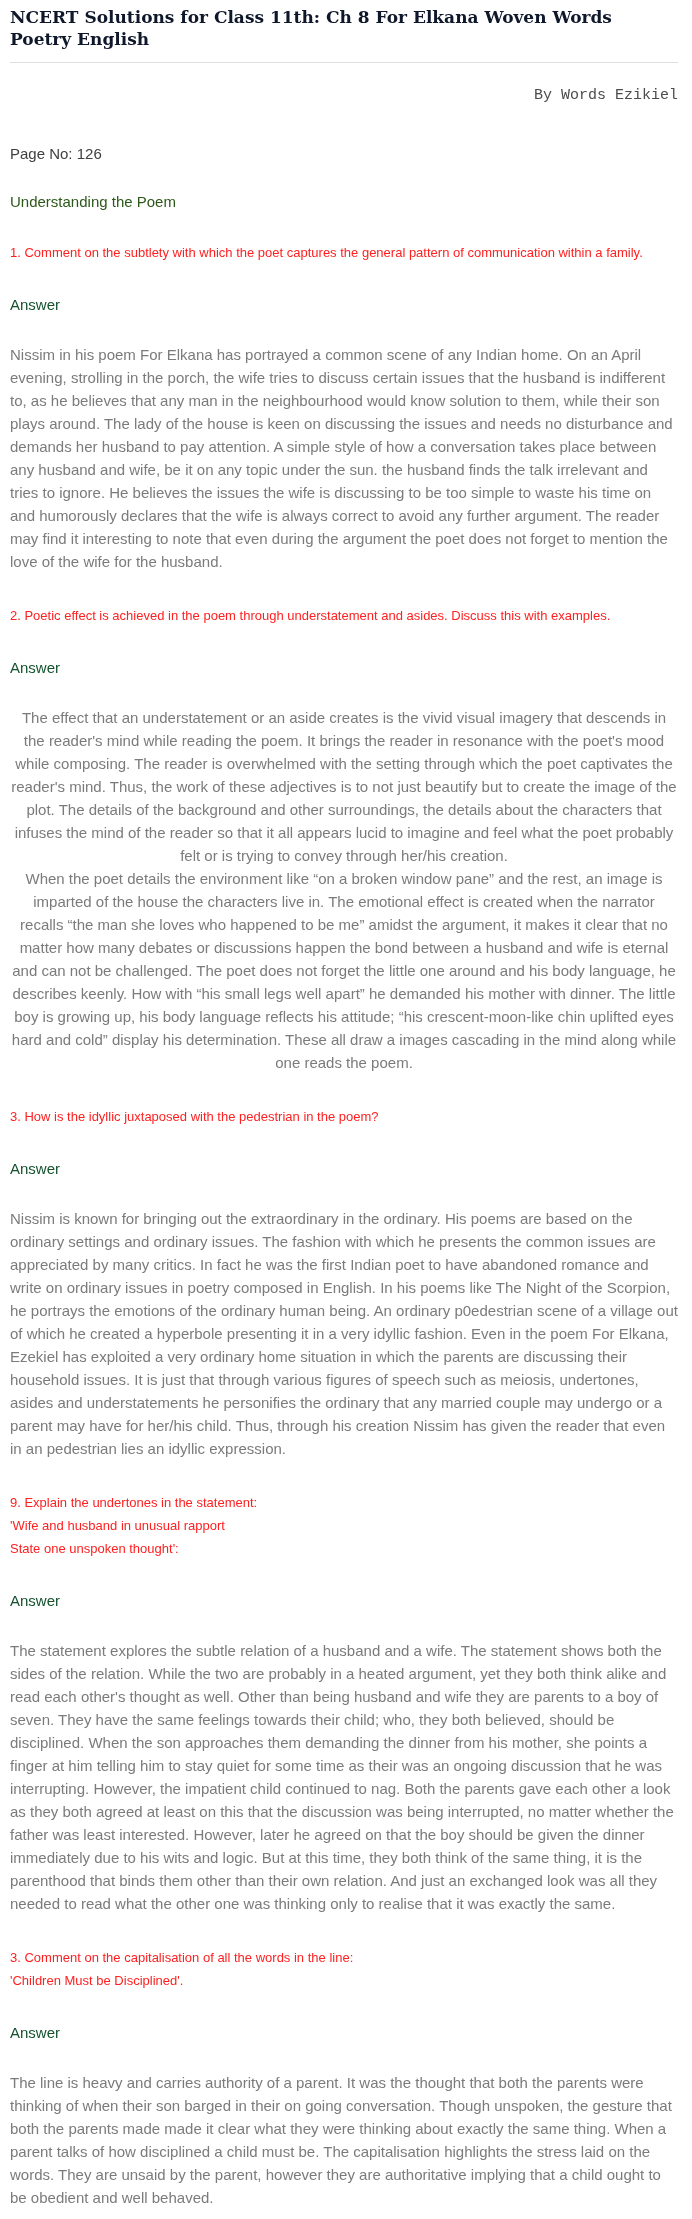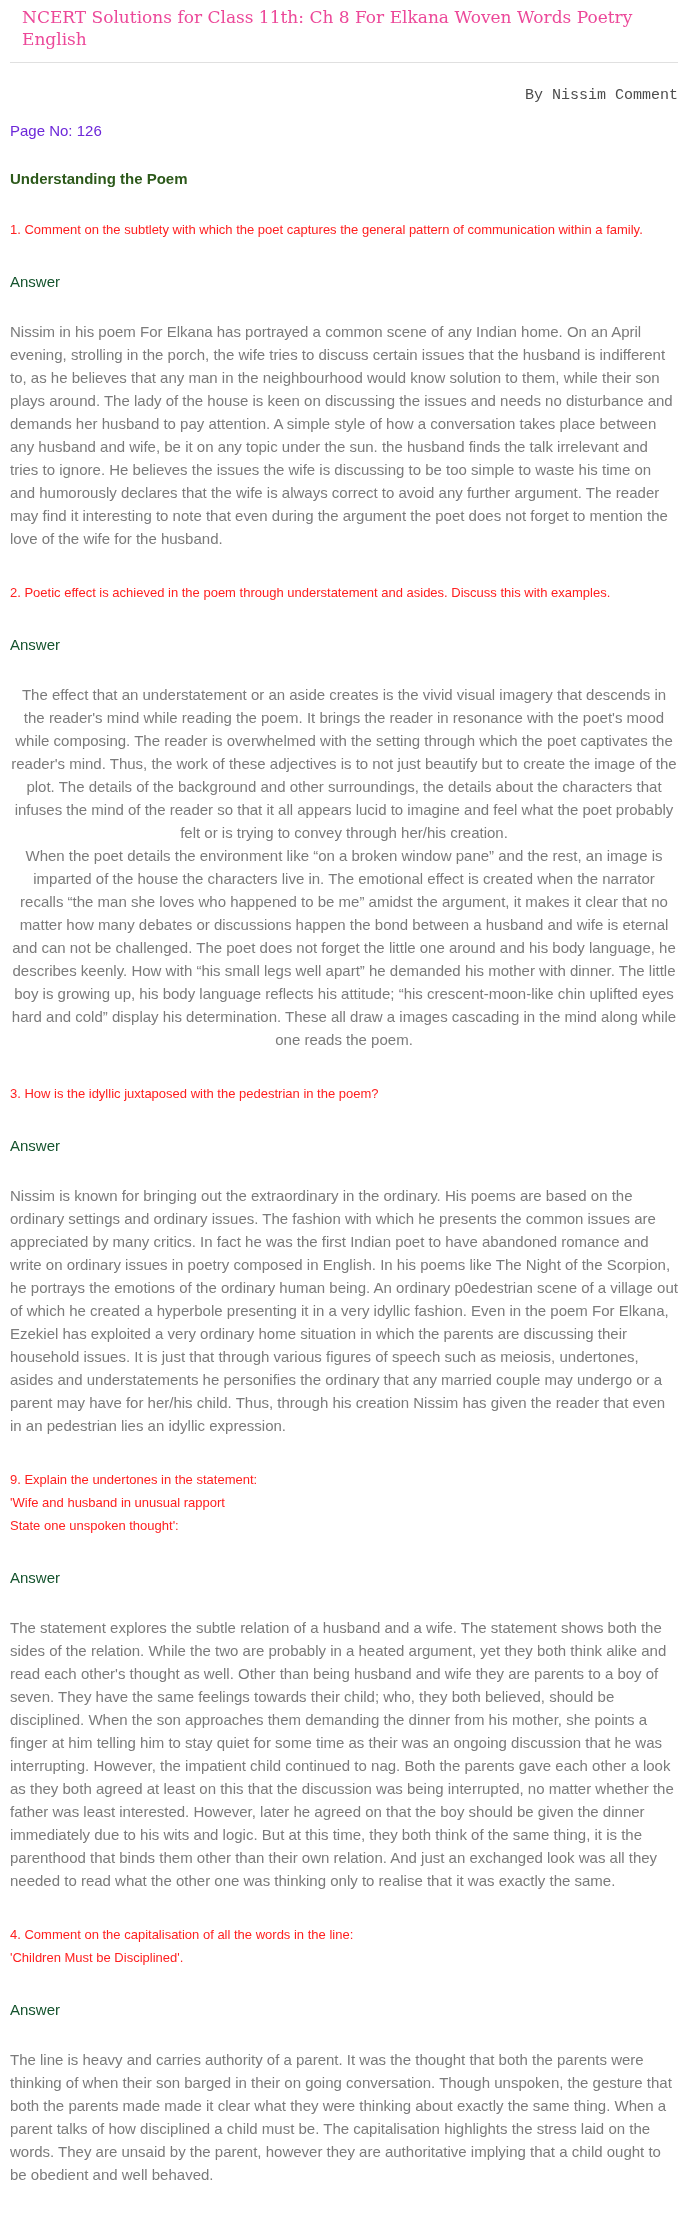--- a/index.html
+++ b/index.html
@@ -10,46 +10,46 @@
   body {
     width: 692px;
     font-family: "Liberation Sans", sans-serif;
   }
   .doc {
     padding: 6px 14px 20px 10px;
   }
   .title {
     font-family: "DejaVu Serif", "Liberation Serif", serif;
     font-size: 17px;
-    font-weight: normal;
-    color: #ec4899;
-    margin: 0 0 12px 12px;
+    font-weight: bold;
+    color: #0f172a;
+    margin: 0 0 12px 0;
     line-height: 1.3;
   }
   .rule {
     border-top: 1px solid #e0e0e0;
     height: 0;
     margin: 0 0 0 0;
   }
   .byline {
     font-family: "Liberation Mono", "DejaVu Sans Mono", monospace;
     font-size: 15px;
     color: #4c4c4c;
     text-align: right;
     margin-top: 24px;
     margin-bottom: 0;
   }
   .pageno {
     font-size: 15px;
-    color: #6d28d9;
-    margin-top: 18px;
+    color: #404040;
+    margin-top: 41px;
   }
   .section-heading {
     font-size: 15px;
-    font-weight: bold;
+    font-weight: normal;
     color: #2c591a;
     margin-top: 31px;
   }
   .question {
     font-size: 13px;
     color: #ff2020;
     line-height: 23px;
     margin-top: 31px;
     white-space: pre-line;
   }
@@ -71,37 +71,37 @@
     margin-bottom: 28px;
     text-align: center;
   }
 </style>
 </head>
 <body>
 
 <div class="doc">
   <h1 class="title">NCERT Solutions for Class 11th: Ch 8 For Elkana Woven Words Poetry English</h1>
   <div class="rule"></div>
-  <div class="byline">By Nissim Comment</div>
+  <div class="byline">By Words Ezikiel</div>
   <div class="pageno">Page No: 126</div>
   <div class="section-heading">Understanding the Poem</div>
   <div id="qa-list">
       <div class="question">1. Comment on the subtlety with which the poet captures the general pattern of communication within a family.</div>
       <div class="answer-label">Answer</div>
       <div class="answer-text">Nissim in his poem For Elkana has portrayed a common scene of any Indian home. On an April evening, strolling in the porch, the wife tries to discuss certain issues that the husband is indifferent to, as he believes that any man in the neighbourhood would know solution to them, while their son plays around. The lady of the house is keen on discussing the issues and needs no disturbance and demands her husband to pay attention. A simple style of how a conversation takes place between any husband and wife, be it on any topic under the sun. the husband finds the talk irrelevant and tries to ignore. He believes the issues the wife is discussing to be too simple to waste his time on and humorously declares that the wife is always correct to avoid any further argument. The reader may find it interesting to note that even during the argument the poet does not forget to mention the love of the wife for the husband.</div>
       <div class="question">2. Poetic effect is achieved in the poem through understatement and asides. Discuss this with examples.</div>
       <div class="answer-label">Answer</div>
       <div class="answer-text gap-extra">The effect that an understatement or an aside creates is the vivid visual imagery that descends in the reader's mind while reading the poem. It brings the reader in resonance with the poet's mood while composing. The reader is overwhelmed with the setting through which the poet captivates the reader's mind. Thus, the work of these adjectives is to not just beautify but to create the image of the plot. The details of the background and other surroundings, the details about the characters that infuses the mind of the reader so that it all appears lucid to imagine and feel what the poet probably felt or is trying to convey through her/his creation.
 When the poet details the environment like “on a broken window pane” and the rest, an image is imparted of the house the characters live in. The emotional effect is created when the narrator recalls “the man she loves who happened to be me” amidst the argument, it makes it clear that no matter how many debates or discussions happen the bond between a husband and wife is eternal and can not be challenged. The poet does not forget the little one around and his body language, he describes keenly. How with “his small legs well apart” he demanded his mother with dinner. The little boy is growing up, his body language reflects his attitude; “his crescent-moon-like chin uplifted eyes hard and cold” display his determination. These all draw a images cascading in the mind along while one reads the poem.</div>
       <div class="question">3. How is the idyllic juxtaposed with the pedestrian in the poem?</div>
       <div class="answer-label">Answer</div>
       <div class="answer-text">Nissim is known for bringing out the extraordinary in the ordinary. His poems are based on the ordinary settings and ordinary issues. The fashion with which he presents the common issues are appreciated by many critics. In fact he was the first Indian poet to have abandoned romance and write on ordinary issues in poetry composed in English. In his poems like The Night of the Scorpion, he portrays the emotions of the ordinary human being. An ordinary p0edestrian scene of a village out of which he created a hyperbole presenting it in a very idyllic fashion. Even in the poem For Elkana, Ezekiel has exploited a very ordinary home situation in which the parents are discussing their household issues. It is just that through various figures of speech such as meiosis, undertones, asides and understatements he personifies the ordinary that any married couple may undergo or a parent may have for her/his child. Thus, through his creation Nissim has given the reader that even in an pedestrian lies an idyllic expression.</div>
       <div class="question">9. Explain the undertones in the statement:
 'Wife and husband in unusual rapport
 State one unspoken thought':</div>
       <div class="answer-label">Answer</div>
       <div class="answer-text">The statement explores the subtle relation of a husband and a wife. The statement shows both the sides of the relation. While the two are probably in a heated argument, yet they both think alike and read each other's thought as well. Other than being husband and wife they are parents to a boy of seven. They have the same feelings towards their child; who, they both believed, should be disciplined. When the son approaches them demanding the dinner from his mother, she points a finger at him telling him to stay quiet for some time as their was an ongoing discussion that he was interrupting. However, the impatient child continued to nag. Both the parents gave each other a look as they both agreed at least on this that the discussion was being interrupted, no matter whether the father was least interested. However, later he agreed on that the boy should be given the dinner immediately due to his wits and logic. But at this time, they both think of the same thing, it is the parenthood that binds them other than their own relation. And just an exchanged look was all they needed to read what the other one was thinking only to realise that it was exactly the same.</div>
-      <div class="question">4. Comment on the capitalisation of all the words in the line:
+      <div class="question">3. Comment on the capitalisation of all the words in the line:
 'Children Must be Disciplined'.</div>
       <div class="answer-label">Answer</div>
       <div class="answer-text">The line is heavy and carries authority of a parent. It was the thought that both the parents were thinking of when their son barged in their on going conversation. Though unspoken, the gesture that both the parents made made it clear what they were thinking about exactly the same thing. When a parent talks of how disciplined a child must be. The capitalisation highlights the stress laid on the words. They are unsaid by the parent, however they are authoritative implying that a child ought to be obedient and well behaved.</div>
     </div>
 </div>
 
 </body></html>

